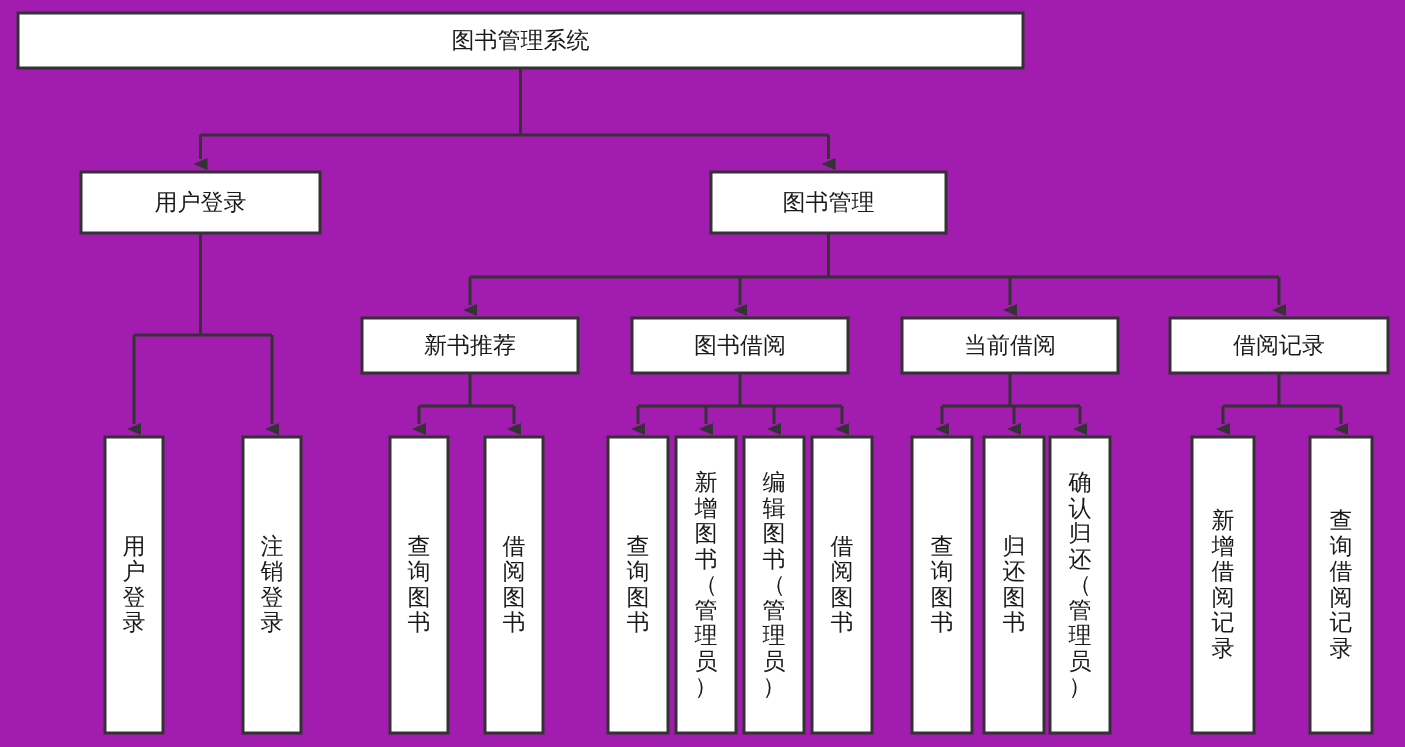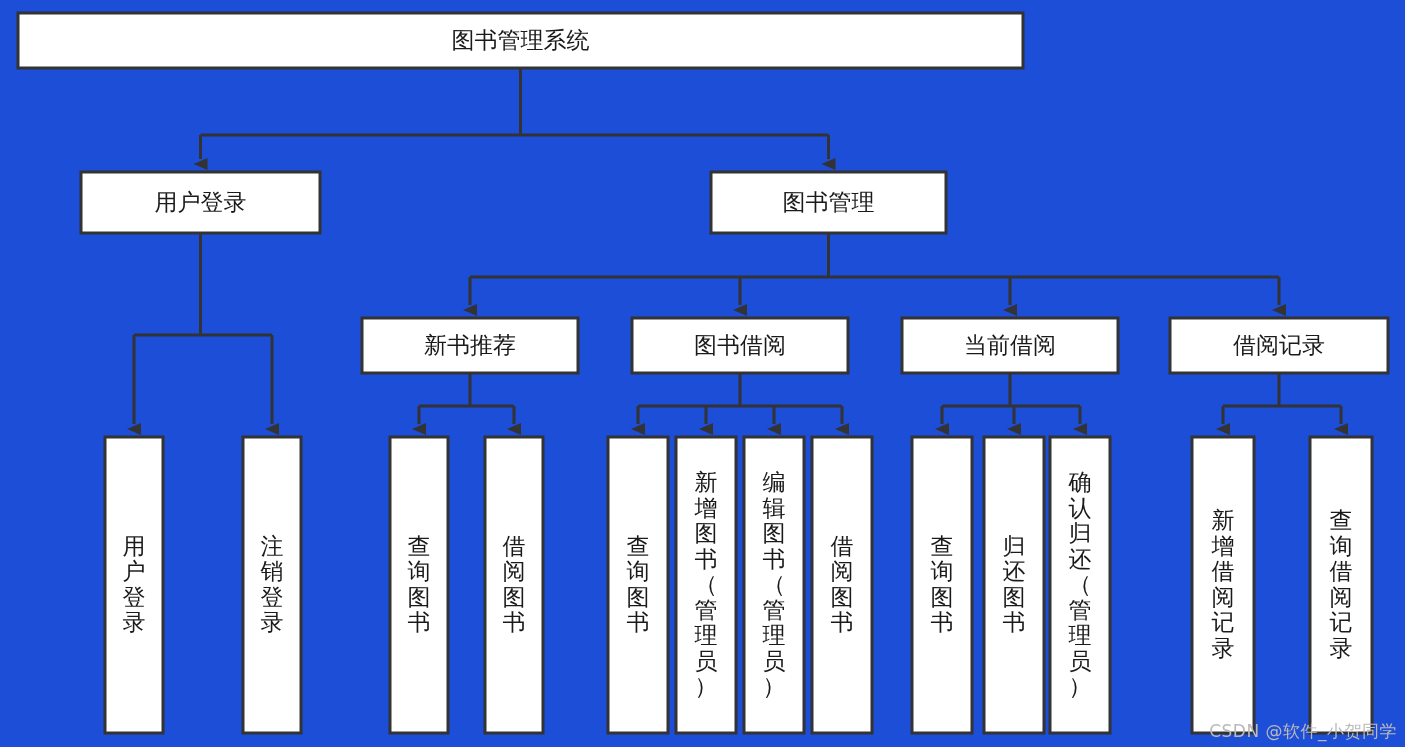--- a/index.html
+++ b/index.html
@@ -1,20 +1,20 @@
 <!DOCTYPE html>
 <html><head>
 <meta charset="utf-8">
 <style>
   html,body{margin:0;padding:0;background:#ffffff;}
   body{
     font-family:"DejaVu Sans","Liberation Sans",sans-serif;
     width:1405px;height:747px;overflow:hidden;
   }
-  #diagram-root{position:relative;width:1405px;height:747px;background:#1d4ed8;}
+  #diagram-root{position:relative;width:1405px;height:747px;background:#a21caf;}
   svg.diagram{position:absolute;left:0;top:0;width:1405px;height:747px;display:block;}
   .node-rect{fill:#ffffff;stroke:#333333;stroke-width:3;}
   .edge{stroke:#333333;stroke-width:3;fill:none;}
   .arrow-head{fill:#333333;stroke:none;}
   .node-label{
     font-family:"DejaVu Sans","Liberation Sans",sans-serif;
     fill:#1a1a1a;font-size:23px;text-anchor:middle;
     dominant-baseline:middle;
   }
   .node-label-v{
@@ -166,14 +166,13 @@
           <rect x="1192" y="437" width="62" height="296" class="node-rect"></rect>
           <text x="1223" y="528.39" class="node-label-v"><tspan x="1223" dy="0">新</tspan><tspan x="1223" dy="25.5">增</tspan><tspan x="1223" dy="25.5">借</tspan><tspan x="1223" dy="25.5">阅</tspan><tspan x="1223" dy="25.5">记</tspan><tspan x="1223" dy="25.5">录</tspan></text>
         </g>
         <g>
           <rect x="1310" y="437" width="62" height="296" class="node-rect"></rect>
           <text x="1341" y="528.39" class="node-label-v"><tspan x="1341" dy="0">查</tspan><tspan x="1341" dy="25.5">询</tspan><tspan x="1341" dy="25.5">借</tspan><tspan x="1341" dy="25.5">阅</tspan><tspan x="1341" dy="25.5">记</tspan><tspan x="1341" dy="25.5">录</tspan></text>
         </g>
       </g>
   </svg>
 
-  <div class="watermark">CSDN @软件_小贺同学</div>
 </div>
 
 </body></html>

